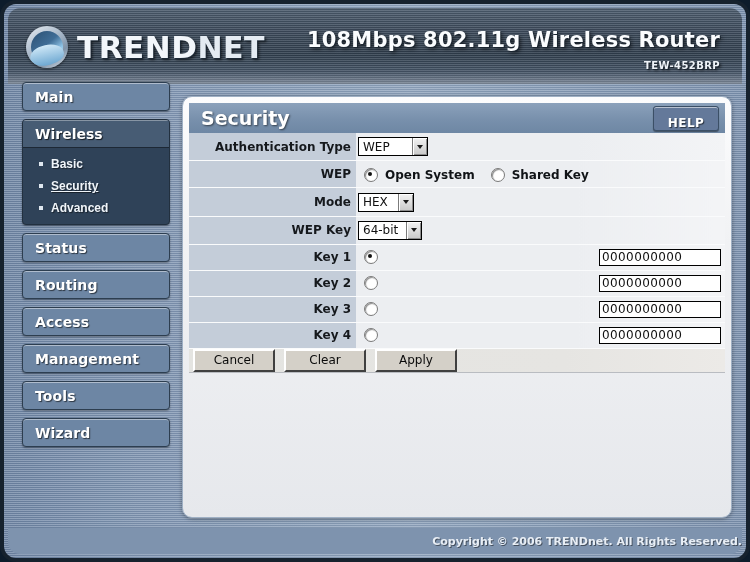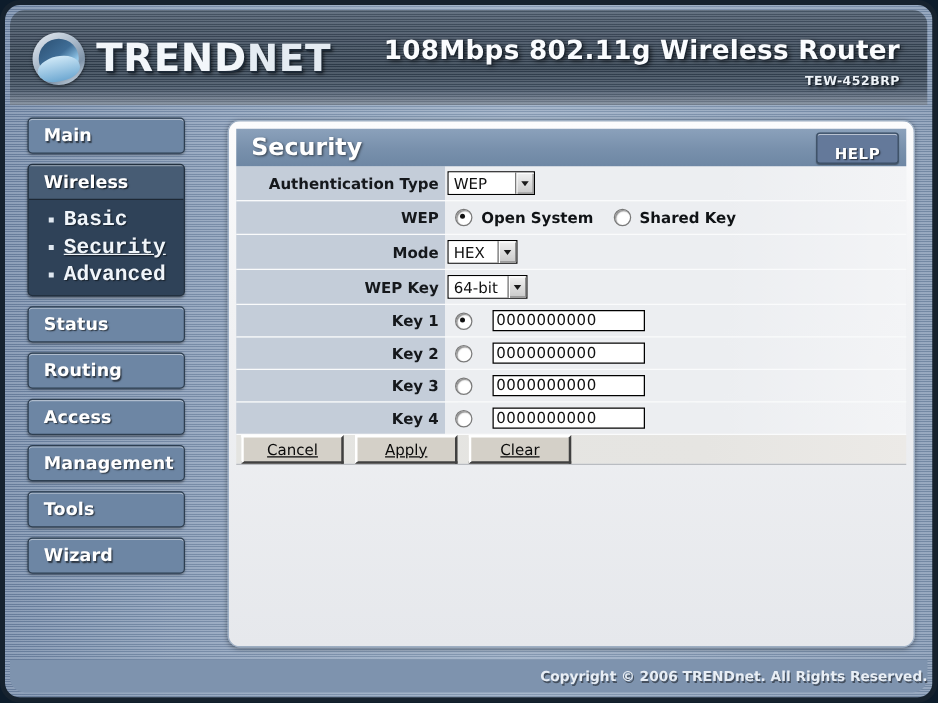--- a/index.html
+++ b/index.html
@@ -97,21 +97,21 @@
     background-color:#7e93ae;
     display:flex;align-items:center;justify-content:flex-end;
   }
   #footer .cp{
     font-size:11px;font-weight:bold;color:#e8eef5;
     text-shadow:1px 1px 0 rgba(0,0,0,.45);
     font-family:"DejaVu Sans", sans-serif;
   }
 
   
-  #sidebar{position:absolute;left:18px;top:90px;width:126px;}
+  #sidebar{position:absolute;left:18px;top:78px;width:148px;}
   .navbtn{
     position:relative;height:27px;margin-bottom:8px;
     border:1px solid #2d3e50;border-radius:4px;
     background:linear-gradient(to bottom,#7b91ad 0%,#5b7characteristic 100%);
     background-color:#5f7794;
     box-shadow:inset 0 1px 0 rgba(255,255,255,.45), 0 1px 2px rgba(0,0,0,.35);
     display:flex;align-items:center;cursor:pointer;
     overflow:hidden;
   }
   .navbtn span{
@@ -142,22 +142,22 @@
     text-shadow:1px 1px 1px rgba(0,0,0,.7);
     font-family:"DejaVu Sans", sans-serif;
   }
   .subitem{
     height:22px;display:flex;align-items:center;padding-left:16px;cursor:pointer;
   }
   .subitem .bullet{
     width:4px;height:4px;background:#dfe7ef;margin-right:8px;flex:0 0 auto;
   }
   .subitem span.lbl{
-    font-size:17px;font-weight:bold;color:#f0f5fa;
-    font-family:Liberation Mono, monospace;
+    font-size:12px;font-weight:bold;color:#f0f5fa;
+    font-family:Liberation Sans, sans-serif;
     text-shadow:1px 1px 1px rgba(0,0,0,.5);
   }
   .subitem.active span.lbl{text-decoration:underline;}
   .navgroup .pad{height:5px;}
 
   
   #content{
     position:absolute;left:178px;top:92px;width:548px;height:420px;
     border-radius:10px;
     background:linear-gradient(to bottom,#fcfcfd 0%,#f1f2f4 35%,#e6e8ec 100%);
@@ -252,38 +252,37 @@
 
   
   .tin{
     width:116px;height:15px;line-height:15px;
     border:1px solid #000;background:#fff;
     font-size:12px;color:#111;padding:0 2px;
     font-family:"DejaVu Sans", sans-serif;
     vertical-align:middle;box-sizing:content-box;
     letter-spacing:.4px;
   }
-  .keycell{display:flex;align-items:center;gap:16px;padding-left:6px;}
+  .keycell{display:flex;align-items:center;gap:16px;padding-left:6px;justify-content:space-between;}
 
   
   .btnbar{
     margin:0 6px;width:536px;height:24px;
     background:linear-gradient(to right,#e4e4e1 0%,#e6e5e2 70%,#eceae7 100%);
     display:flex;align-items:center;gap:9px;padding-left:4px;box-sizing:border-box;
     border-bottom:1px solid #b9bcc1;
   }
   .w95{
     height:19px;min-width:60px;padding:0 9px;
     background:#d4d0c8;
     border-top:2px solid #ffffff;border-left:2px solid #ffffff;
     border-right:2px solid #404040;border-bottom:2px solid #404040;
     display:flex;align-items:center;justify-content:center;
     font-size:12px;color:#0a0a0a;cursor:pointer;
     font-family:"DejaVu Sans", sans-serif;
-    text-decoration:underline;
   }
 </style>
 </head>
 <body>
 
 <div id="app">
 
   <div id="header">
     <div class="logo-wrap">
       <div class="logo-mark"></div>
@@ -437,24 +436,24 @@
           </td>
         </tr>
       </tbody>
         </table>
 
       <div class="btnbar">
         <div class="w95">
           <span>Cancel</span>
         </div>
         <div class="w95">
-          <span>Apply</span>
+          <span>Clear</span>
         </div>
         <div class="w95">
-          <span>Clear</span>
+          <span>Apply</span>
         </div>
       </div>
 
     </div>
   </div>
 
   <div id="footer">
     <div class="cp">Copyright © 2006 TRENDnet. All Rights Reserved.</div>
   </div>
 

